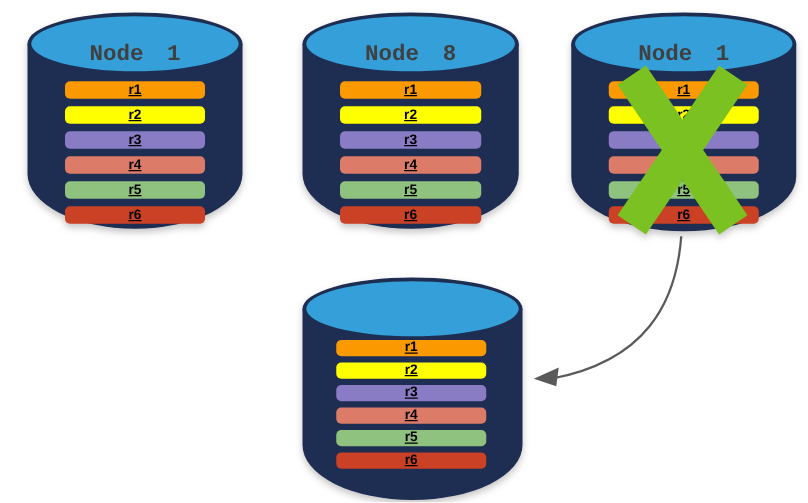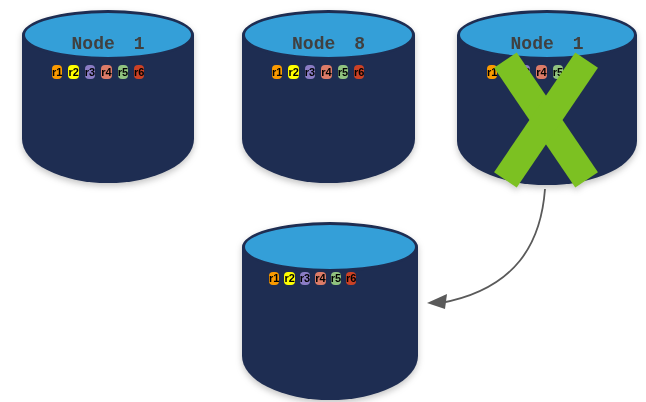--- a/index.html
+++ b/index.html
@@ -45,23 +45,24 @@
     font-weight: bold;
     font-size: 18px;
     word-spacing: 0.45em;
     white-space: nowrap;
   }
   .rows {
     position: absolute;
     left: 30px; right: 30px;
     top: 55px;
     display: flex;
-    flex-direction: row;
+    flex-direction: column;
     gap: 6px;
     z-index: 2;
+    text-decoration: underline;
   }
   .row {
     height: 14px;
     line-height: 14px;
     border-radius: 4px;
     text-align: center;
     font-weight: bold;
     font-size: 11px;
     color: #000000;
   }

